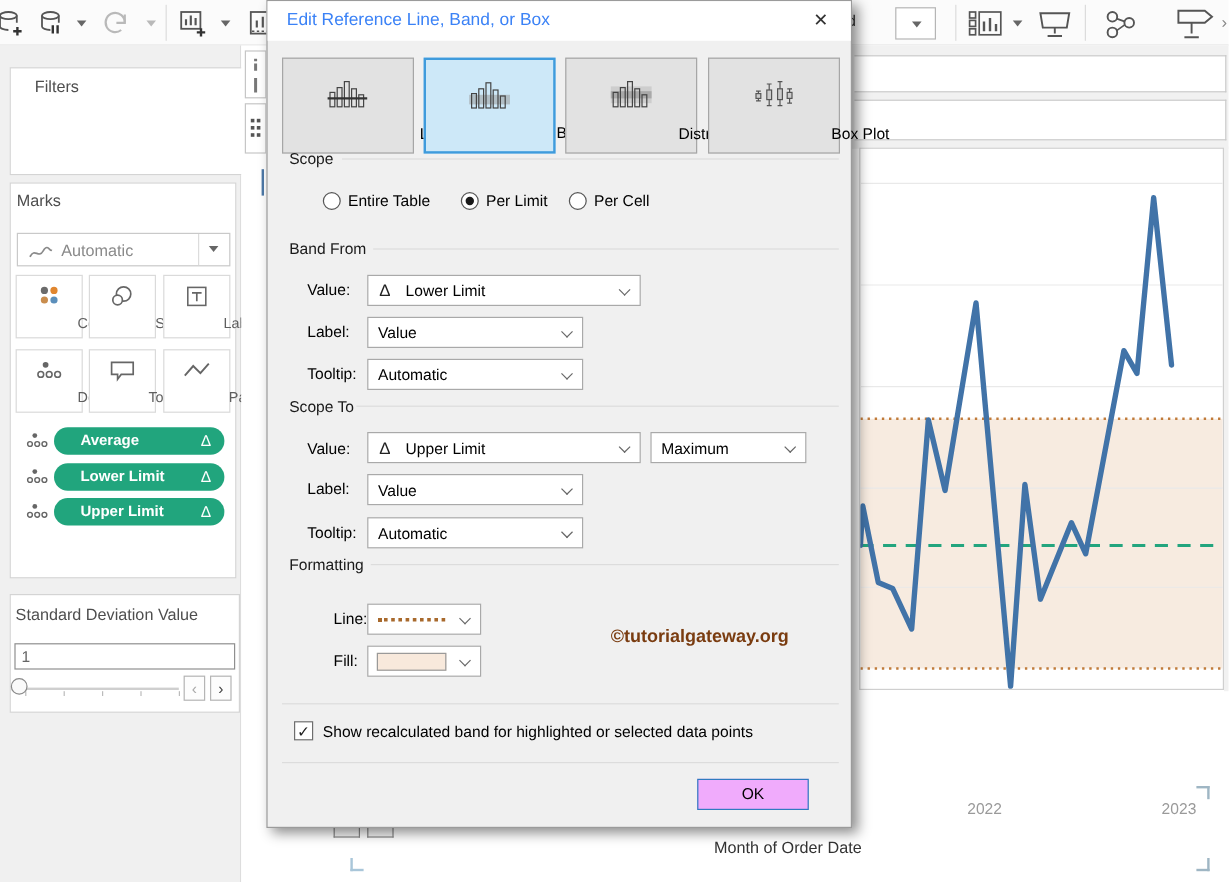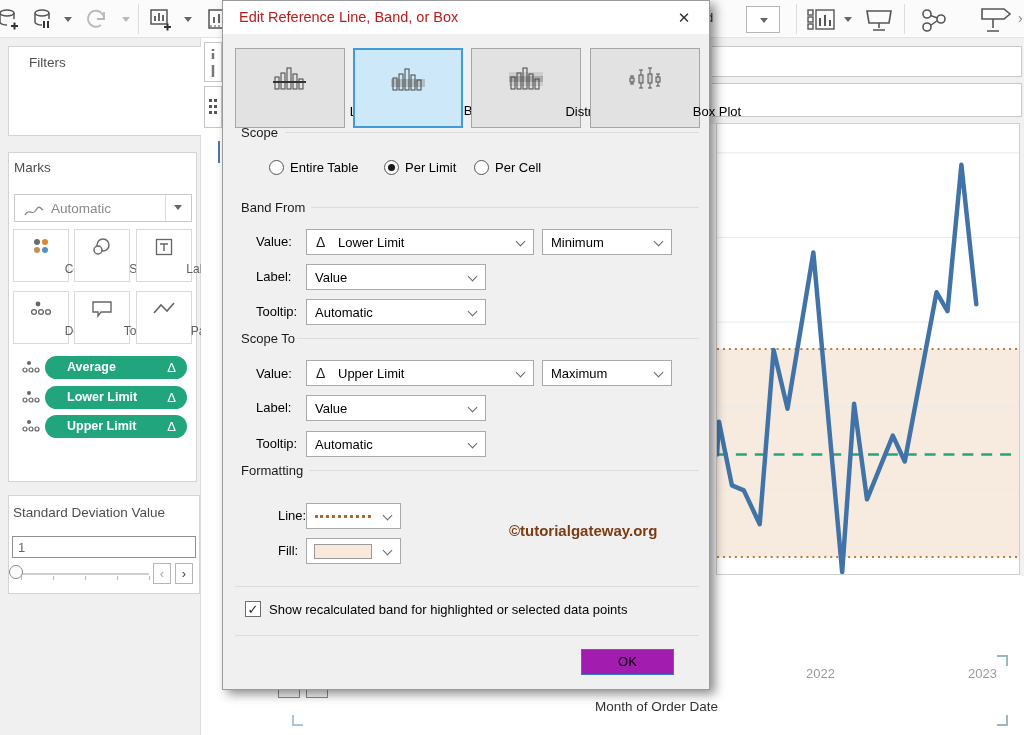--- a/index.html
+++ b/index.html
@@ -11,21 +11,21 @@
   .toolbar { position:absolute; left:0; top:0; width:1024px; height:38px; background:#fbfbfb; border-bottom:1px solid #e4e4e4; }
   .tb-divider { position:absolute; top:4px; width:1px; height:30px; background:#dcdcdc; }
   .caret { width:0; height:0; border-left:4px solid transparent; border-right:4px solid transparent; border-top:5px solid #666; position:absolute; }
   .caret.light { border-top-color:#b9b9b9; }
   .tb-icon { position:absolute; }
 
   
   .sidebar { position:absolute; left:0; top:38px; width:201px; height:697px; background:#f0f0f0; border-right:1px solid #ddd; }
   .card { position:absolute; background:#fff; border:1px solid #d4d4d4; }
   .card-title { position:absolute; font-size:13.5px; color:#4e4e4e; }
-  #filters-card { left:8px; top:8px; width:207px; height:90px; }
+  #filters-card { left:8px; top:18px; width:207px; height:90px; }
   #marks-card   { left:8px; top:114px; width:189px; height:330px; }
   #param-card   { left:8px; top:457px; width:192px; height:99px; }
 
   .marks-dd { position:absolute; left:5px; top:41px; width:178px; height:28px; background:#fff; border:1px solid #c9c9c9; }
   .marks-dd .dd-label { position:absolute; left:36px; top:6px; font-size:13.5px; color:#8a8a8a; }
   .marks-dd .dd-split { position:absolute; right:0; top:0; width:26px; height:26px; border-left:1px solid #dcdcdc; }
   .mark-btn { position:absolute; width:56px; height:53px; background:#fff; border:1px solid #dadada; text-align:center; }
   .mark-btn .mb-label { position:absolute; bottom:5px; width:100%; font-size:12px; color:#5f5f5f; }
   .mark-btn svg { margin-top:7px; }
 
@@ -56,21 +56,21 @@
   .axis-title { position:absolute; font-size:13.5px; color:#333; }
   .corner-mark { position:absolute; width:11px; height:11px; }
   .corner-mark.tr { border-top:2px solid #9fb6c4; border-right:2px solid #9fb6c4; }
   .corner-mark.br { border-bottom:2px solid #9fb6c4; border-right:2px solid #9fb6c4; }
   .cut-box { position:absolute; width:22px; height:8px; border:1px solid #8a8a8a; border-top:none; background:#f6f6f6; }
   .blue-l { position:absolute; width:11px; height:11px; border-left:2px solid #a9c6d9; border-bottom:2px solid #a9c6d9; }
 
   
   .dialog { position:absolute; left:222px; top:0; width:488px; height:690px; background:#f0f0f0; border:1px solid #9b9b9b; box-shadow:5px 4px 10px rgba(0,0,0,0.45); z-index:10; }
   .dlg-titlebar { position:absolute; left:0; top:0; width:100%; height:33px; background:#fff; }
-  .dlg-title { position:absolute; left:16px; top:8px; font-size:14.5px; color:#b91c1c; }
+  .dlg-title { position:absolute; left:16px; top:8px; font-size:14.5px; color:#3b82f6; }
   .dlg-close { position:absolute; right:12px; top:5px; width:26px; height:24px; font-size:15px; color:#333; text-align:center; line-height:24px; cursor:default; }
   .type-btn { position:absolute; top:47px; width:110px; height:80px; background:#e2e2e2; border:1px solid #a6a6a6; text-align:center; }
   .type-btn.selected { background:#cde8f8; border:2px solid #3f9bdc; }
   .type-btn .tb-label { position:absolute; bottom:8px; width:100%; font-size:13px; color:#000; }
   .type-btn svg { margin-top:16px; }
   .sec-label { position:absolute; font-size:13px; color:#1a1a1a; }
   .sec-line { position:absolute; height:1px; background:#dcdcdc; }
   .radio { position:absolute; height:18px; }
   .rb { position:absolute; left:0; top:1px; width:15px; height:15px; border:1px solid #555; border-radius:50%; background:#fff; }
   .rb.sel::after { content:""; position:absolute; left:3px; top:3px; width:7px; height:7px; background:#1a1a1a; border-radius:50%; }
@@ -79,21 +79,21 @@
   .dd { position:absolute; height:26px; background:#fff; border:1px solid #a9a9a9; }
   .dd .dd-text { position:absolute; left:8px; top:5px; font-size:13px; color:#000; white-space:nowrap; }
   .dd .delta { position:absolute; left:9px; top:4px; font-size:14px; color:#222; }
   .dd .dd-text.after-delta { left:31px; }
   .chev { position:absolute; right:9px; top:8px; width:7px; height:7px; border-right:1.5px solid #666; border-bottom:1.5px solid #666; transform:rotate(45deg); }
   .dotted-preview { position:absolute; left:8px; top:11px; width:56px; border-top:3px dotted #a8692c; }
   .fill-swatch { position:absolute; left:7px; top:5px; width:58px; height:15px; border:1px solid #9a9a9a; background:#f8e9dc; }
   .watermark { position:absolute; left:286px; top:521px; font-size:15px; font-weight:bold; color:#7a3c10; }
   .cb-box { position:absolute; left:22px; top:600px; width:16px; height:16px; background:#fff; border:1px solid #6e6e6e; text-align:center; line-height:15px; font-size:13px; color:#222; }
   .cb-label { position:absolute; left:46px; top:601px; font-size:13px; color:#000; }
-  .ok-btn { position:absolute; left:358px; top:648px; width:93px; height:26px; background:#a21caf; border:1px solid #2f7bc0; font-size:13px; color:#000; text-align:center; line-height:24px; }
+  .ok-btn { position:absolute; left:358px; top:648px; width:93px; height:26px; background:#f0abfc; border:1px solid #2f7bc0; font-size:13px; color:#000; text-align:center; line-height:24px; }
 </style>
 </head>
 <body>
 
 <div id="root">
 
   <div class="toolbar">
     <span class="tb-icon" style="left:-4px;top:7px;">
       <svg width="24" height="24" viewBox="0 0 24 24">
           <ellipse cx="11" cy="6" rx="7" ry="3" fill="none" stroke="#555" stroke-width="1.5"></ellipse>
@@ -418,24 +418,20 @@
     </label>
 
     <span class="sec-label" style="left:18px;top:199px;">Band From</span>
     <span class="sec-line" style="left:88px;top:206px;width:388px;"></span>
     <span class="fld-label" style="left:33px;top:233px;">Value:</span>
     <div class="dd" style="left:83px;top:228px;width:228px;">
       <span class="delta">Δ</span>
       <span class="dd-text after-delta">Lower Limit</span>
       <span class="chev"></span>
     </div>
-    <div class="dd" style="left:319px;top:228px;width:130px;">
-      <span class="dd-text">Minimum</span>
-      <span class="chev"></span>
-    </div>
     <span class="fld-label" style="left:33px;top:268px;">Label:</span>
     <div class="dd" style="left:83px;top:263px;width:180px;">
       <span class="dd-text">Value</span>
       <span class="chev"></span>
     </div>
     <span class="fld-label" style="left:33px;top:303px;">Tooltip:</span>
     <div class="dd" style="left:83px;top:298px;width:180px;">
       <span class="dd-text">Automatic</span>
       <span class="chev"></span>
     </div>

